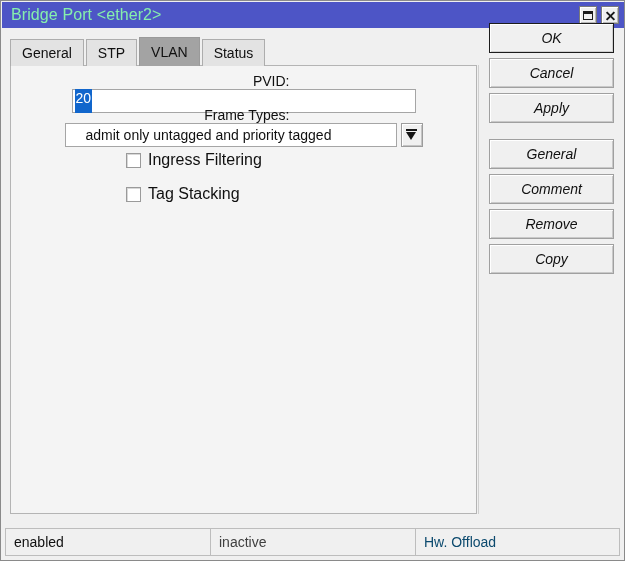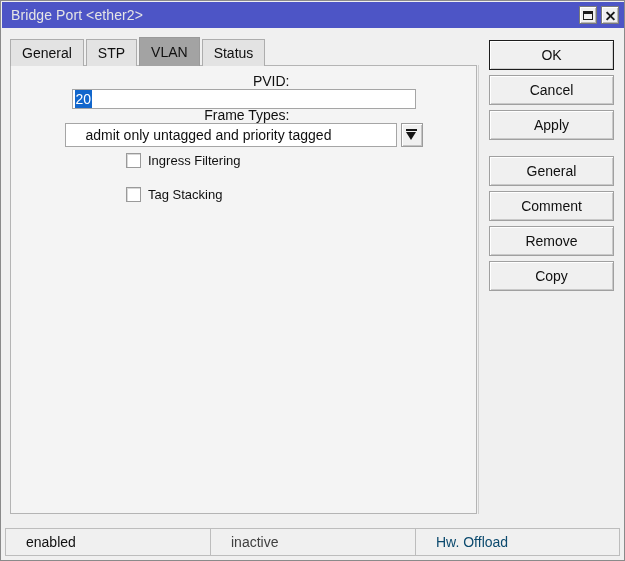--- a/index.html
+++ b/index.html
@@ -25,22 +25,22 @@
     position: absolute;
     left: 1px; top: 1px;
     width: 623px;
     height: 26px;
     background: #4d55c6;
     display: flex;
     align-items: center;
     box-sizing: border-box;
   }
   .titlebar-text {
-    color: #e5e5e5;
-    font-size: 14px;
+    color: #86efac;
+    font-size: 16px;
     margin-left: 9px;
     letter-spacing: 0.1px;
     white-space: nowrap;
     flex: 1;
   }
   .titlebar-buttons {
     display: flex;
     align-items: center;
     gap: 4px;
     margin-right: 6px;
@@ -166,21 +166,21 @@
     align-items: center;
     font-size: 14px;
     color: #101010;
     padding: 0 2px;
     cursor: text;
   }
   #pvid-field { width: 344px; }
   .sel-text {
     background: #1166cc;
     color: #ffffff;
-    padding: 1px 1px 0 1px;
+    padding: 1px 1px 6px 1px;
     line-height: 17px;
   }
   .combo-wrap {
     display: flex;
     align-items: center;
   }
   #frametypes-field {
     width: 332px;
     padding-left: 20px;
   }
@@ -229,33 +229,34 @@
     width: 15px;
     height: 15px;
     background: #ffffff;
     border: 1px solid #9a9a9a;
     box-shadow: inset 1px 1px 0 #d8d8d8;
     box-sizing: border-box;
     cursor: pointer;
     flex: none;
   }
   .check-label {
-    font-size: 13px;
+    font-size: 16px;
     color: #101010;
     margin-left: 7px;
     white-space: nowrap;
     cursor: default;
   }
 
   
   .buttons {
     position: absolute;
     left: 488px;
-    top: 39px;
+    top: 22px;
     width: 125px;
+    font-style: italic;
   }
   .btn {
     width: 125px;
     height: 30px;
     margin-bottom: 5px;
     background: #f0f0f0;
     border: 1px solid #a0a0a0;
     box-shadow: inset 1px 1px 0 #ffffff, inset -1px -1px 0 #c9c9c9;
     box-sizing: border-box;
     font-size: 14px;
@@ -281,21 +282,21 @@
     height: 28px;
     display: flex;
   }
   .status-cell {
     height: 28px;
     background: #f0f0f0;
     border: 1px solid #bdbdbd;
     box-sizing: border-box;
     display: flex;
     align-items: center;
-    padding-left: 20px;
+    padding-left: 8px;
     font-size: 14px;
     margin-right: -1px;
   }
   .status-cell.enabled { width: 206px; color: #101010; }
   .status-cell.inactive { width: 206px; color: #404040; }
   .status-cell.hwoffload { width: 205px; color: #0c4a6e; }
 </style>
 </head>
 <body>
 

